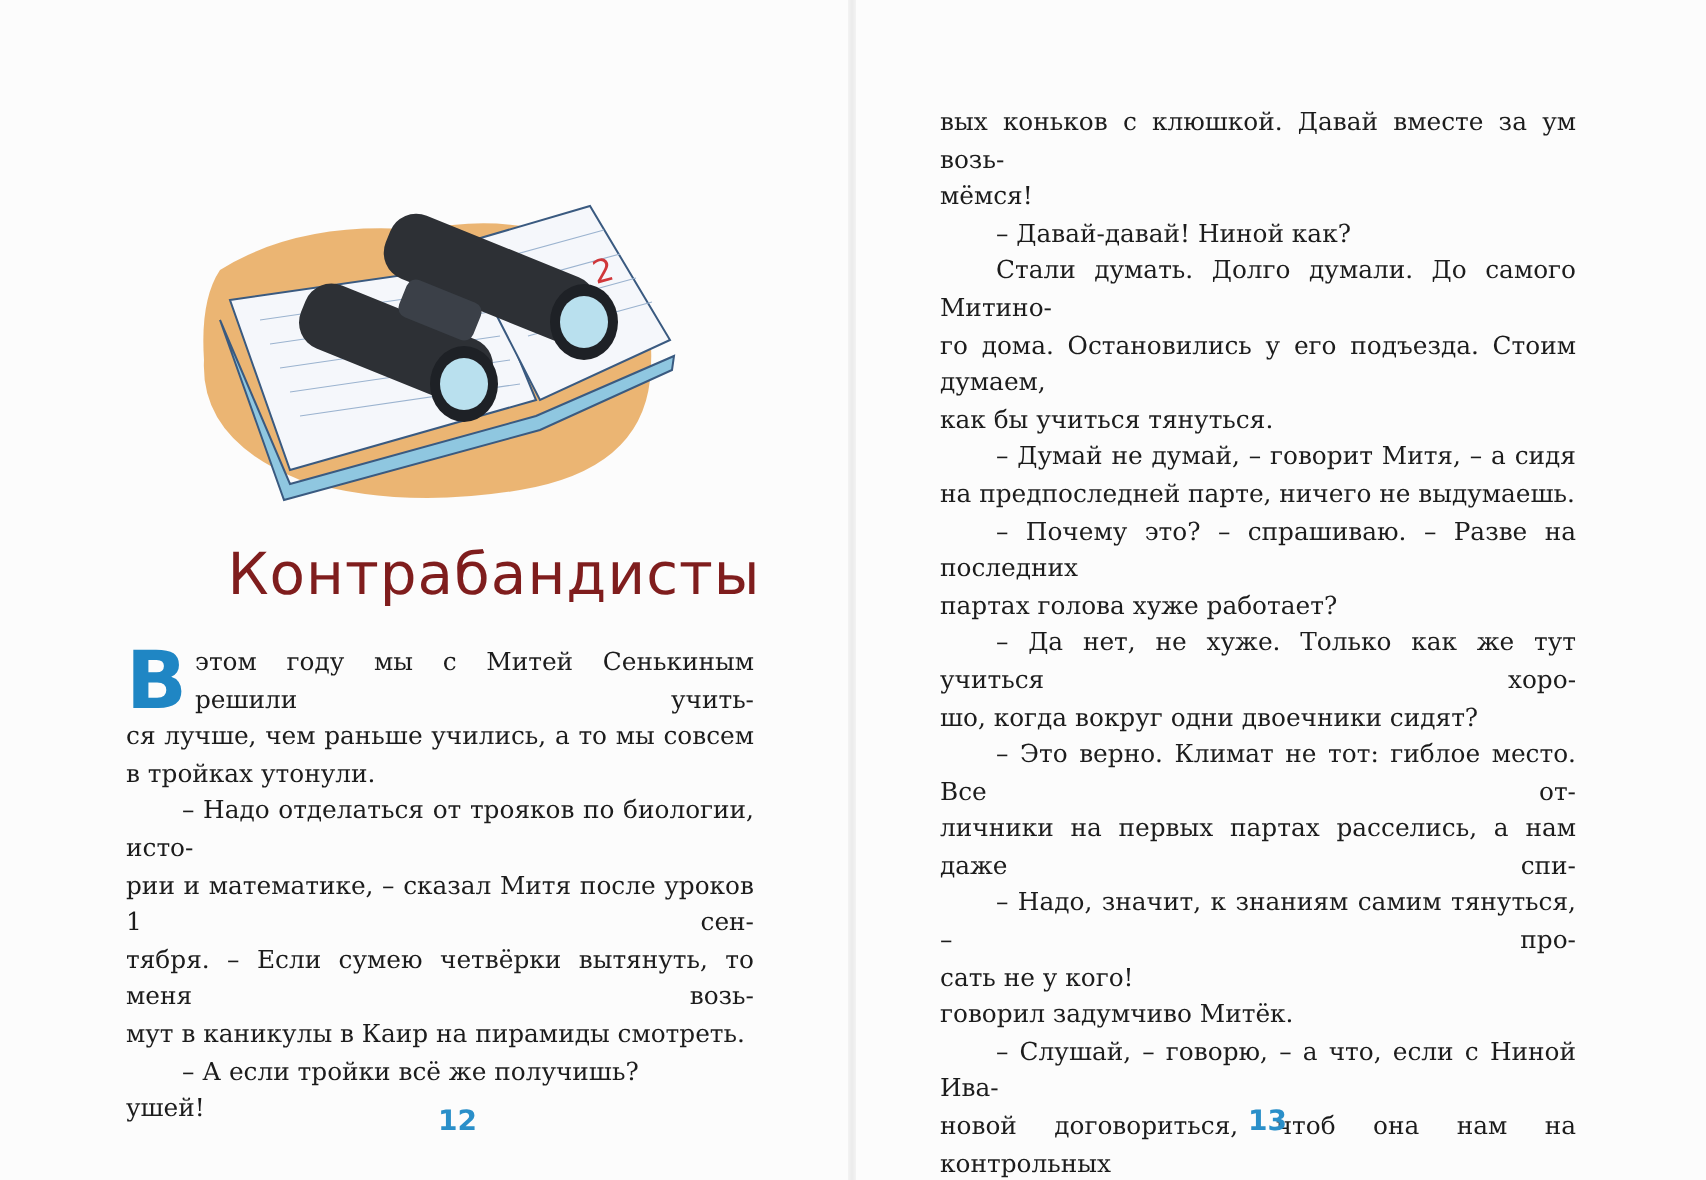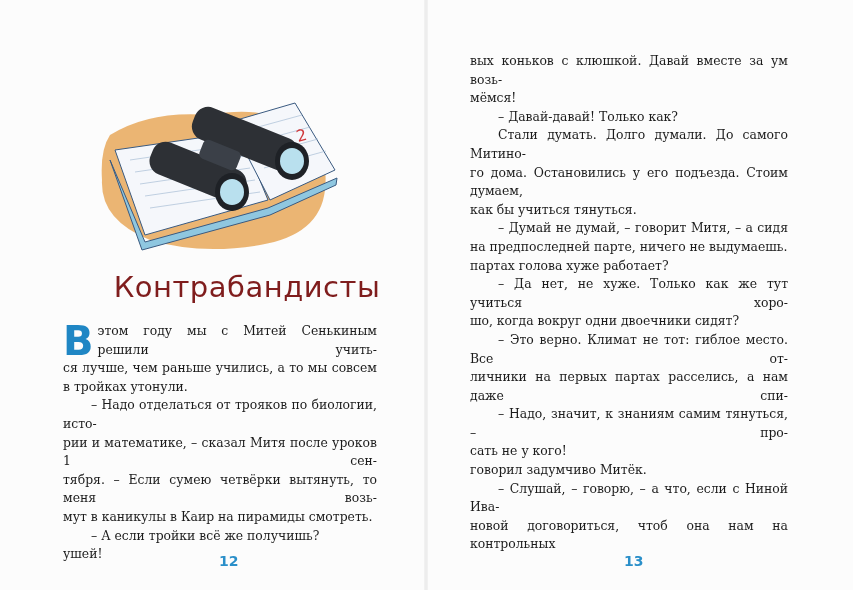--- a/index.html
+++ b/index.html
@@ -81,26 +81,27 @@
 
     </div>
 
     <div class="pnum pnum-left">12</div>
   </div>
 
   <div class="page page-right"></div>
   <div class="text right-text">
     <span class="line">вых коньков с клюшкой. Давай вместе за ум возь-</span>
     <span class="line last">мёмся!</span>
-    <span class="line last ind">– Давай-давай! Только как?</span>
+    <span class="line last ind">– Давай-давай! Ниной как?</span>
     <span class="line ind">Стали думать. Долго думали. До самого Митино-</span>
     <span class="line">го дома. Остановились у его подъезда. Стоим думаем,</span>
     <span class="line last">как бы учиться тянуться.</span>
     <span class="line ind">– Думай не думай, – говорит Митя, – а сидя</span>
     <span class="line last">на предпоследней парте, ничего не выдумаешь.</span>
+    <span class="line ind">– Почему это? – спрашиваю. – Разве на последних</span>
     <span class="line last">партах голова хуже работает?</span>
     <span class="line ind">– Да нет, не хуже. Только как же тут учиться хоро-</span>
     <span class="line last">шо, когда вокруг одни двоечники сидят?</span>
     <span class="line ind">– Это верно. Климат не тот: гиблое место. Все от-</span>
     <span class="line">личники на первых партах расселись, а нам даже спи-</span>
     <span class="line ind">– Надо, значит, к знаниям самим тянуться, – про-</span>
     <span class="line last">сать не у кого!</span>
     <span class="line last">говорил задумчиво Митёк.</span>
     <span class="line ind">– Слушай, – говорю, – а что, если с Ниной Ива-</span>
     <span class="line">новой договориться, чтоб она нам на контрольных</span>

